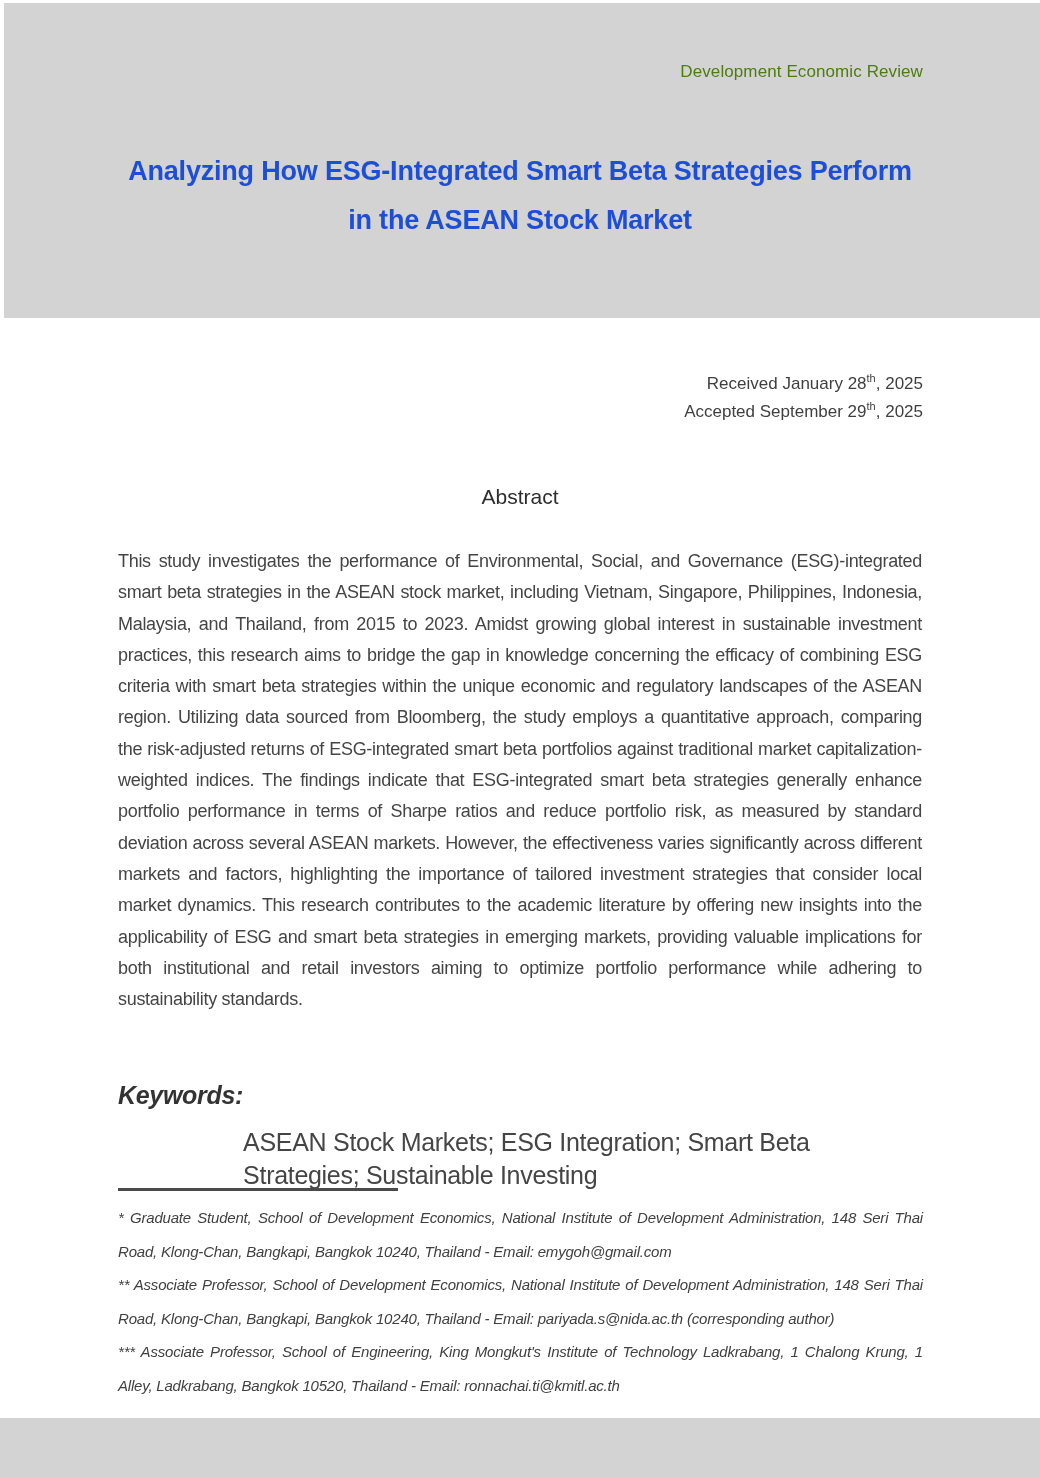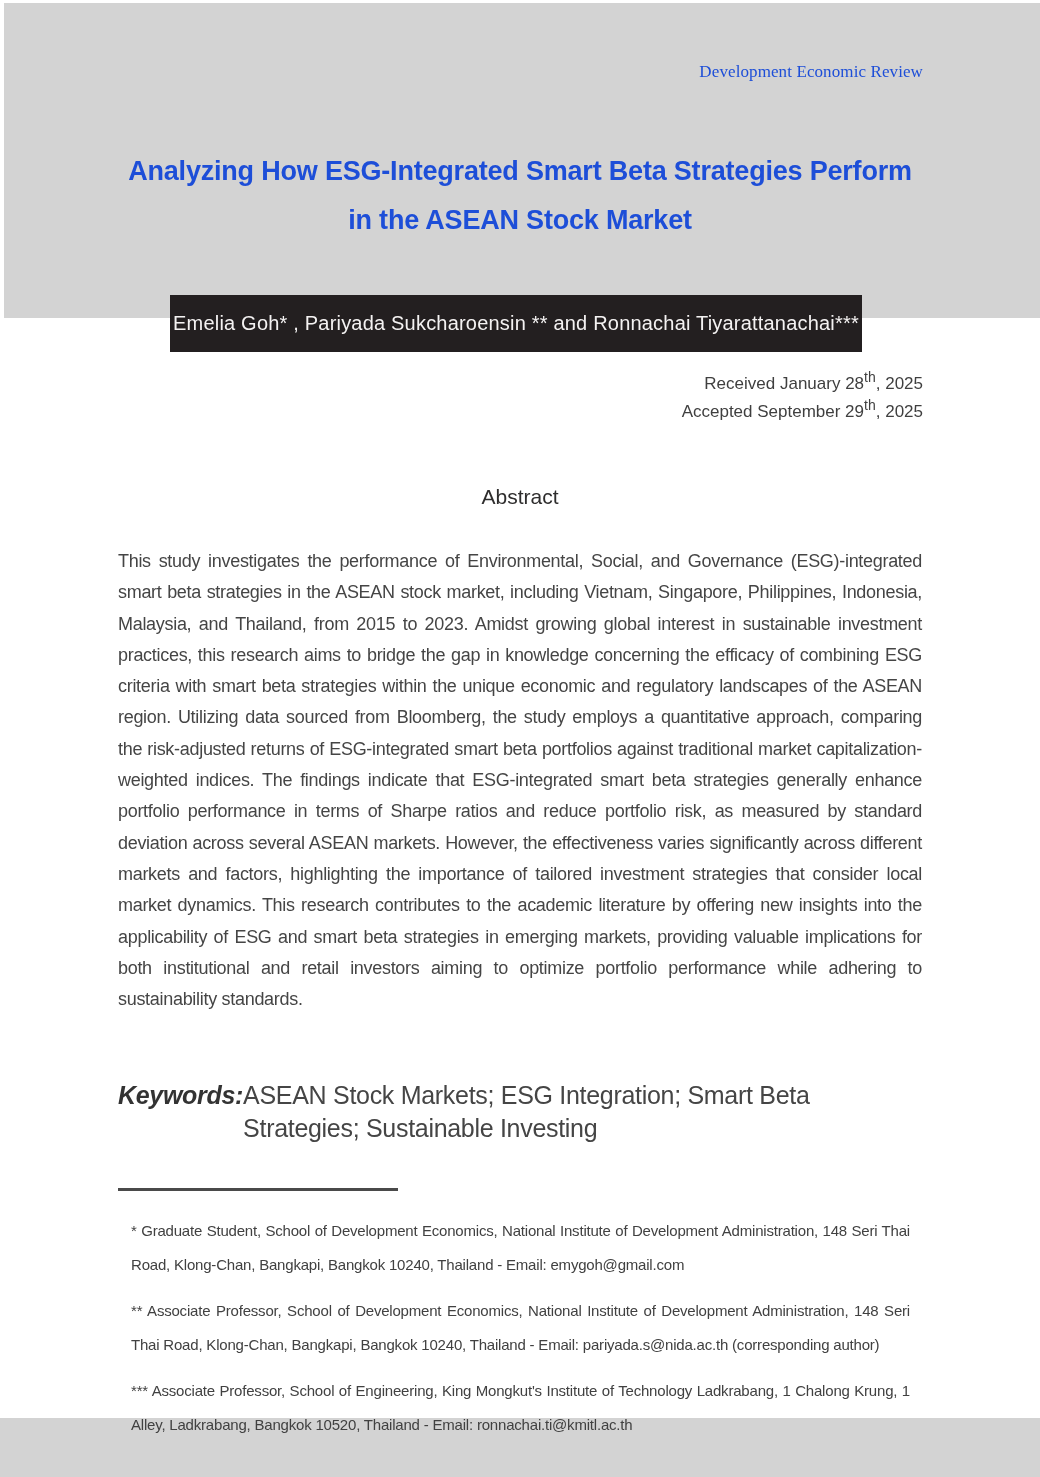--- a/index.html
+++ b/index.html
@@ -22,23 +22,22 @@
     position: absolute;
     left: 0; right: 0; top: 1418px; bottom: 0;
     background: #d3d3d3;
   }
   .journal-header {
     position: absolute;
     top: 58px; right: 117px;
     text-align: right;
     font-size: 17px;
     line-height: 28px;
-    color: #1d4ed8;
+    color: #4d7c0f;
     letter-spacing: 0.1px;
-    font-family: Liberation Serif, serif;
   }
   .paper-title {
     position: absolute;
     left: 0; right: 0; top: 156px;
     text-align: center;
     font-weight: bold;
     font-size: 27px;
     color: #1d4ed8;
     letter-spacing: -0.2px;
   }
@@ -57,21 +56,21 @@
   }
   .dates-block {
     position: absolute;
     top: 370px; right: 117px;
     text-align: right;
     font-size: 17px;
     line-height: 28px;
     color: #3f3f3f;
   }
   .dates-block .sup {
-    font-size: 14px;
+    font-size: 11px;
     vertical-align: super;
     line-height: 0;
   }
   .abstract-heading {
     position: absolute;
     left: 0; right: 0; top: 485px;
     text-align: center;
     font-weight: normal;
     font-size: 21px;
     color: #2e2d2d;
@@ -96,59 +95,56 @@
     line-height: 33px;
     color: #454545;
   }
   .keywords-label {
     flex: 0 0 117px;
     font-weight: bold;
     font-style: italic;
     color: #333333;
     letter-spacing: -0.3px;
   }
-  .keywords-text { flex: 1 1 auto; letter-spacing: -0.3px; }
+  .keywords-text { flex: 1 1 auto; letter-spacing: -0.3px; margin-top: 47px; }
   .footnote-divider {
     position: absolute;
     left: 118px; top: 1188px;
     width: 280px; height: 3px;
     background: #4a4a4a;
   }
   .footnotes {
     position: absolute;
     left: 118px; top: 1201px;
     width: 805px;
     font-size: 15px;
     letter-spacing: -0.2px;
     line-height: 33.5px;
     text-align: justify;
     color: #414141;
   }
-  .footnotes p { margin: 13px; }
+  .footnotes p { margin: 0; font-style: italic; }
 </style>
 </head>
 <body>
 
 <div class="page">
 
   <div class="band-top"></div>
   <div class="band-bottom"></div>
 
   <div class="journal-header">
     <div>Development Economic Review</div>
   </div>
 
   <div class="paper-title">
     <div class="t1">Analyzing How ESG-Integrated Smart Beta Strategies Perform</div>
     <div class="t2">in the ASEAN Stock Market</div>
   </div>
 
-  <div class="authors-banner">
-    <span>Emelia Goh* , Pariyada Sukcharoensin ** and Ronnachai Tiyarattanachai***</span>
-  </div>
 
   <div class="dates-block">
     <div><span>Received January 28</span><span class="sup">th</span><span>, 2025</span></div>
     <div><span>Accepted September 29</span><span class="sup">th</span><span>, 2025</span></div>
   </div>
 
   <div class="abstract-heading">Abstract</div>
 
   <div class="abstract-body">This study investigates the performance of Environmental, Social, and Governance (ESG)-integrated smart beta strategies in the ASEAN stock market, including Vietnam, Singapore, Philippines, Indonesia, Malaysia, and Thailand, from 2015 to 2023. Amidst growing global interest in sustainable investment practices, this research aims to bridge the gap in knowledge concerning the efficacy of combining ESG criteria with smart beta strategies within the unique economic and regulatory landscapes of the ASEAN region. Utilizing data sourced from Bloomberg, the study employs a quantitative approach, comparing the risk-adjusted returns of ESG-integrated smart beta portfolios against traditional market capitalization-weighted indices. The findings indicate that ESG-integrated smart beta strategies generally enhance portfolio performance in terms of Sharpe ratios and reduce portfolio risk, as measured by standard deviation across several ASEAN markets. However, the effectiveness varies significantly across different markets and factors, highlighting the importance of tailored investment strategies that consider local market dynamics. This research contributes to the academic literature by offering new insights into the applicability of ESG and smart beta strategies in emerging markets, providing valuable implications for both institutional and retail investors aiming to optimize portfolio performance while adhering to sustainability standards.</div>
 

